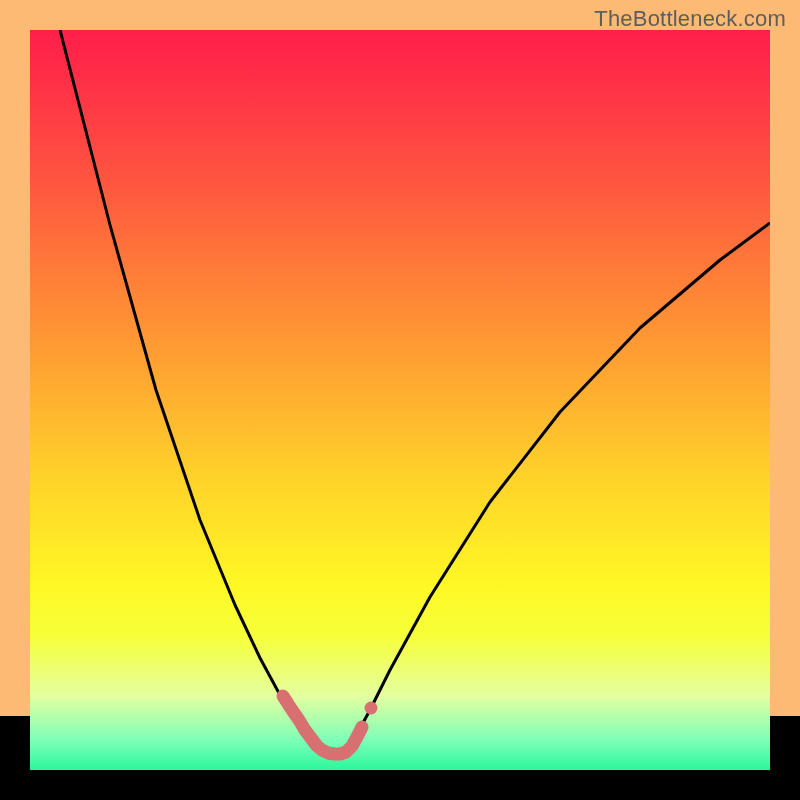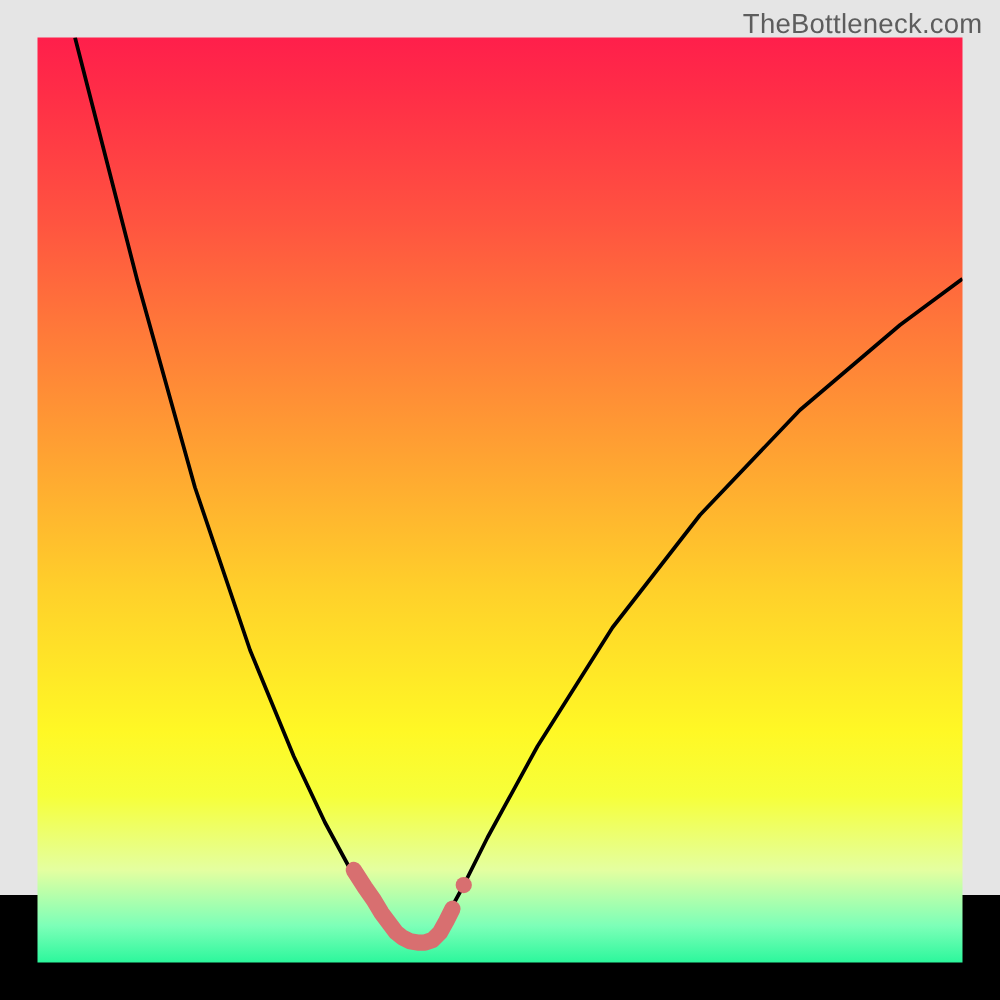--- a/index.html
+++ b/index.html
@@ -8,21 +8,21 @@
     width: 800px;
     height: 800px;
     background: #000;
     font-family: Arial, Helvetica, sans-serif;
     overflow: hidden;
   }
   .frame {
     position: absolute;
     top: 0; left: 0;
     width: 800px; height: 716px;
-    background: #e5e5e5;
+    background: #fdba74;
     text-decoration: underline;
   }
   .plot-area {
     position: absolute;
     top: 30px;
     left: 30px;
     width: 740px;
     height: 740px;
     background: linear-gradient(to bottom,
       #ff1f4b 0%,

